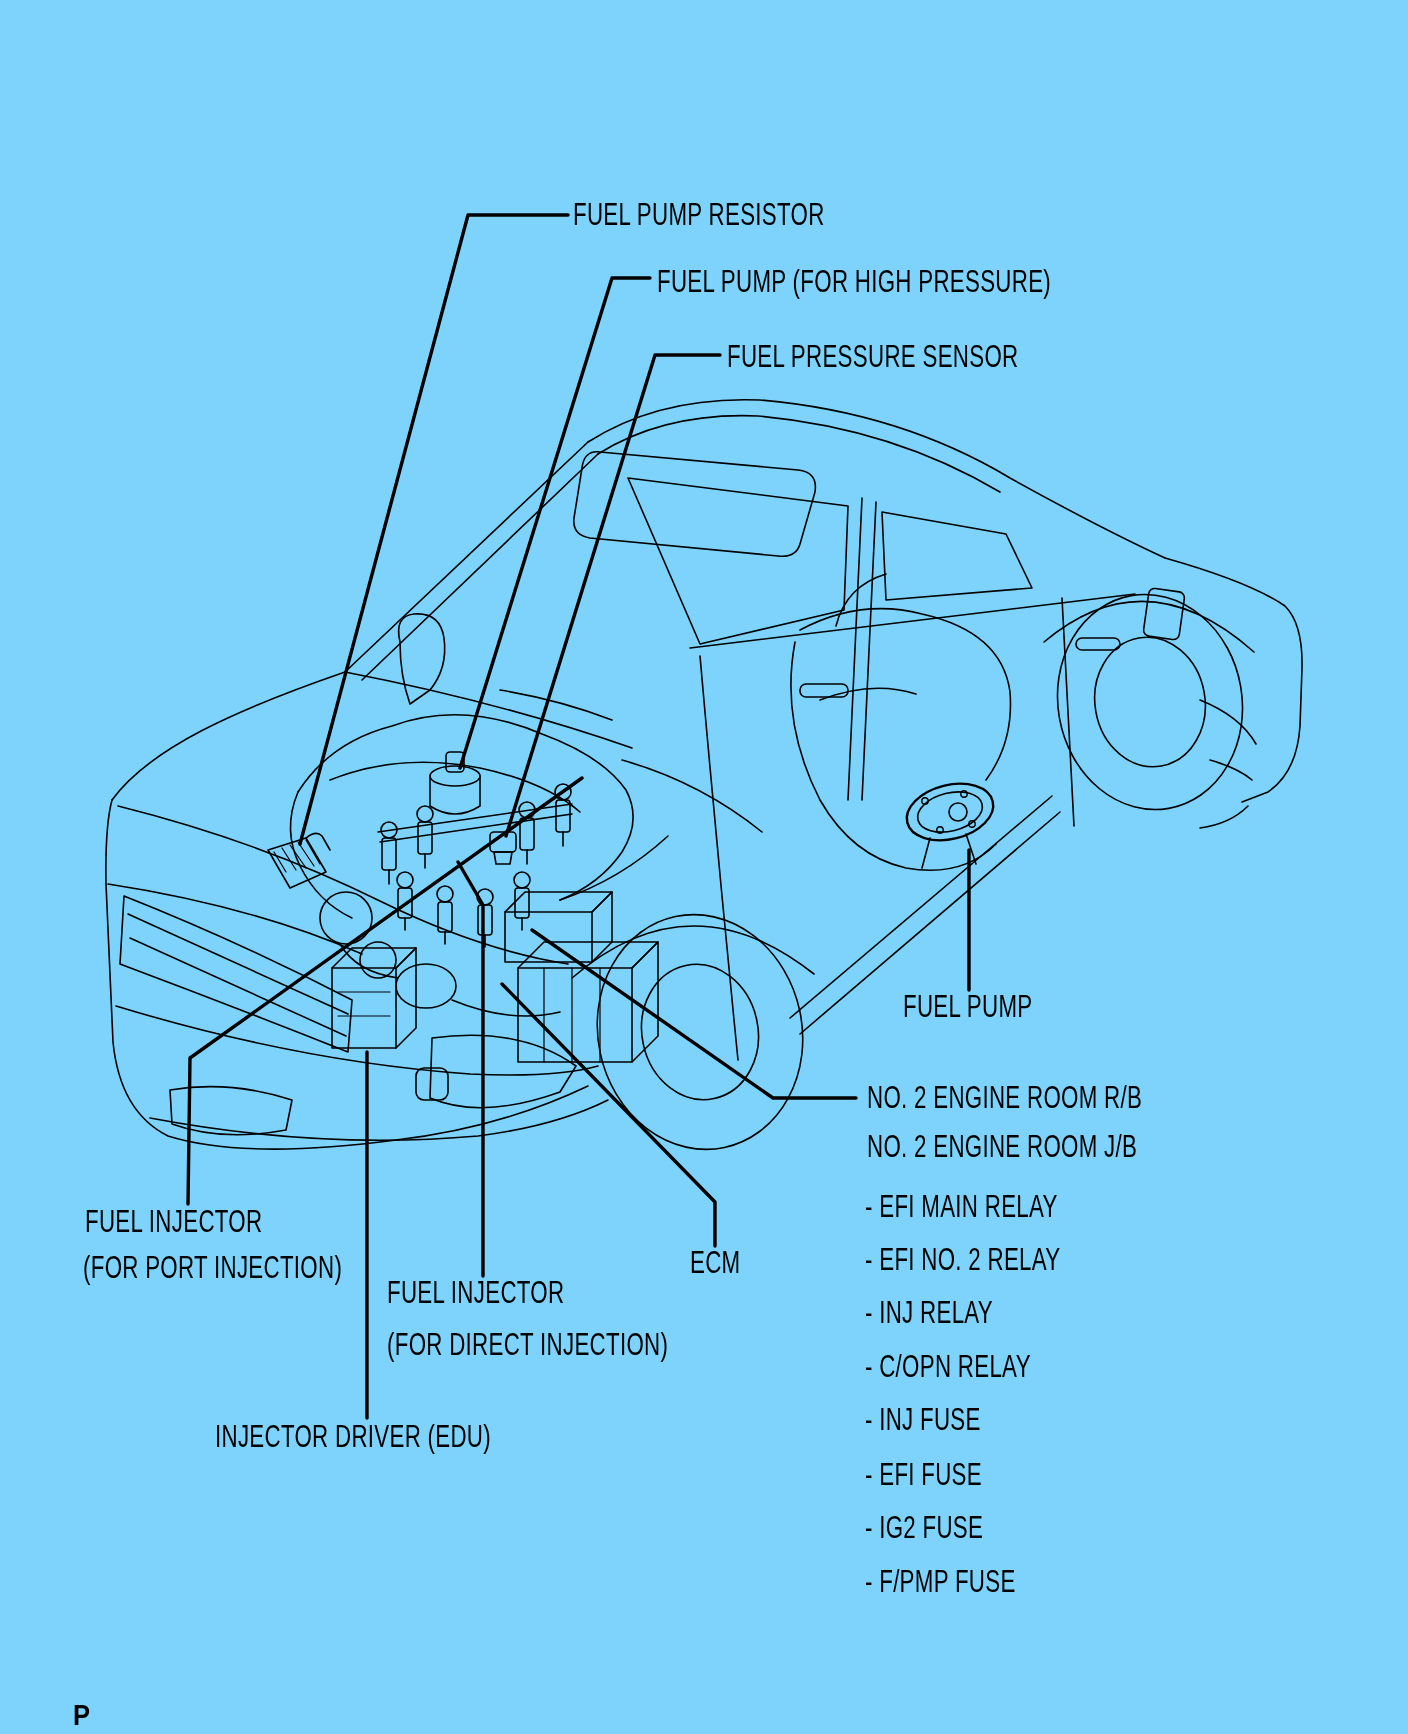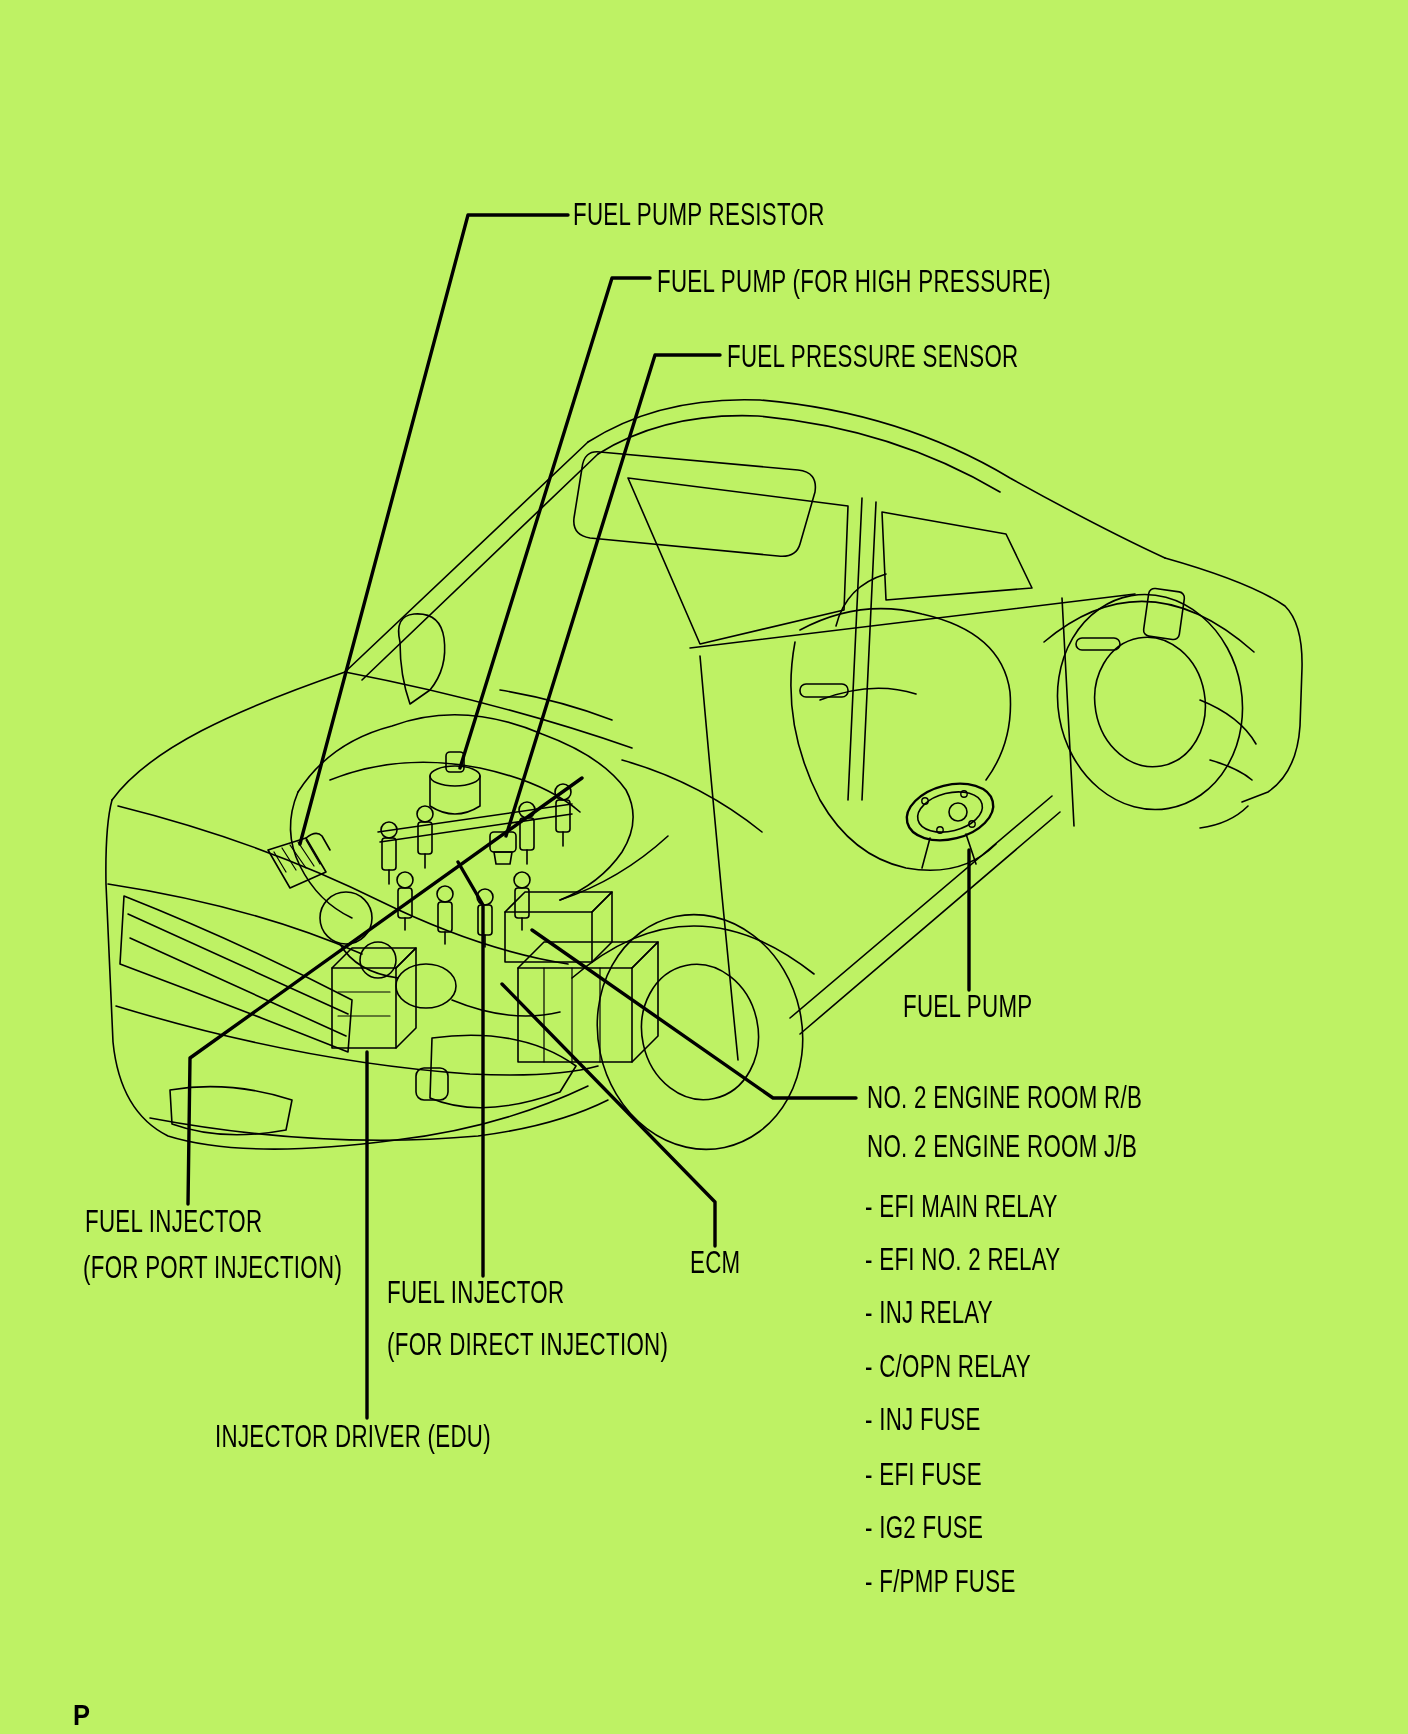--- a/index.html
+++ b/index.html
@@ -1,16 +1,16 @@
 <!DOCTYPE html>
 <html><head>
 <meta charset="utf-8">
 <style>
   html,body{margin:0;padding:0;background:#ffffff;}
-  #page{position:relative;width:1408px;height:1734px;background:#bef264;overflow:hidden;
+  #page{position:relative;width:1408px;height:1734px;background:#7dd3fc;overflow:hidden;
         font-family:"Liberation Sans",sans-serif;}
   #art{position:absolute;left:0;top:0;width:1408px;height:1734px;}
   .lbl{position:absolute;font-size:31px;line-height:1.05;color:#000;white-space:nowrap;
        transform:scaleX(0.72);transform-origin:0 0;letter-spacing:.4px;}
   .pmark{position:absolute;font-size:30px;font-weight:bold;color:#000;
          transform:scaleX(0.85);transform-origin:0 0;}
 </style>
 </head>
 <body>
 

